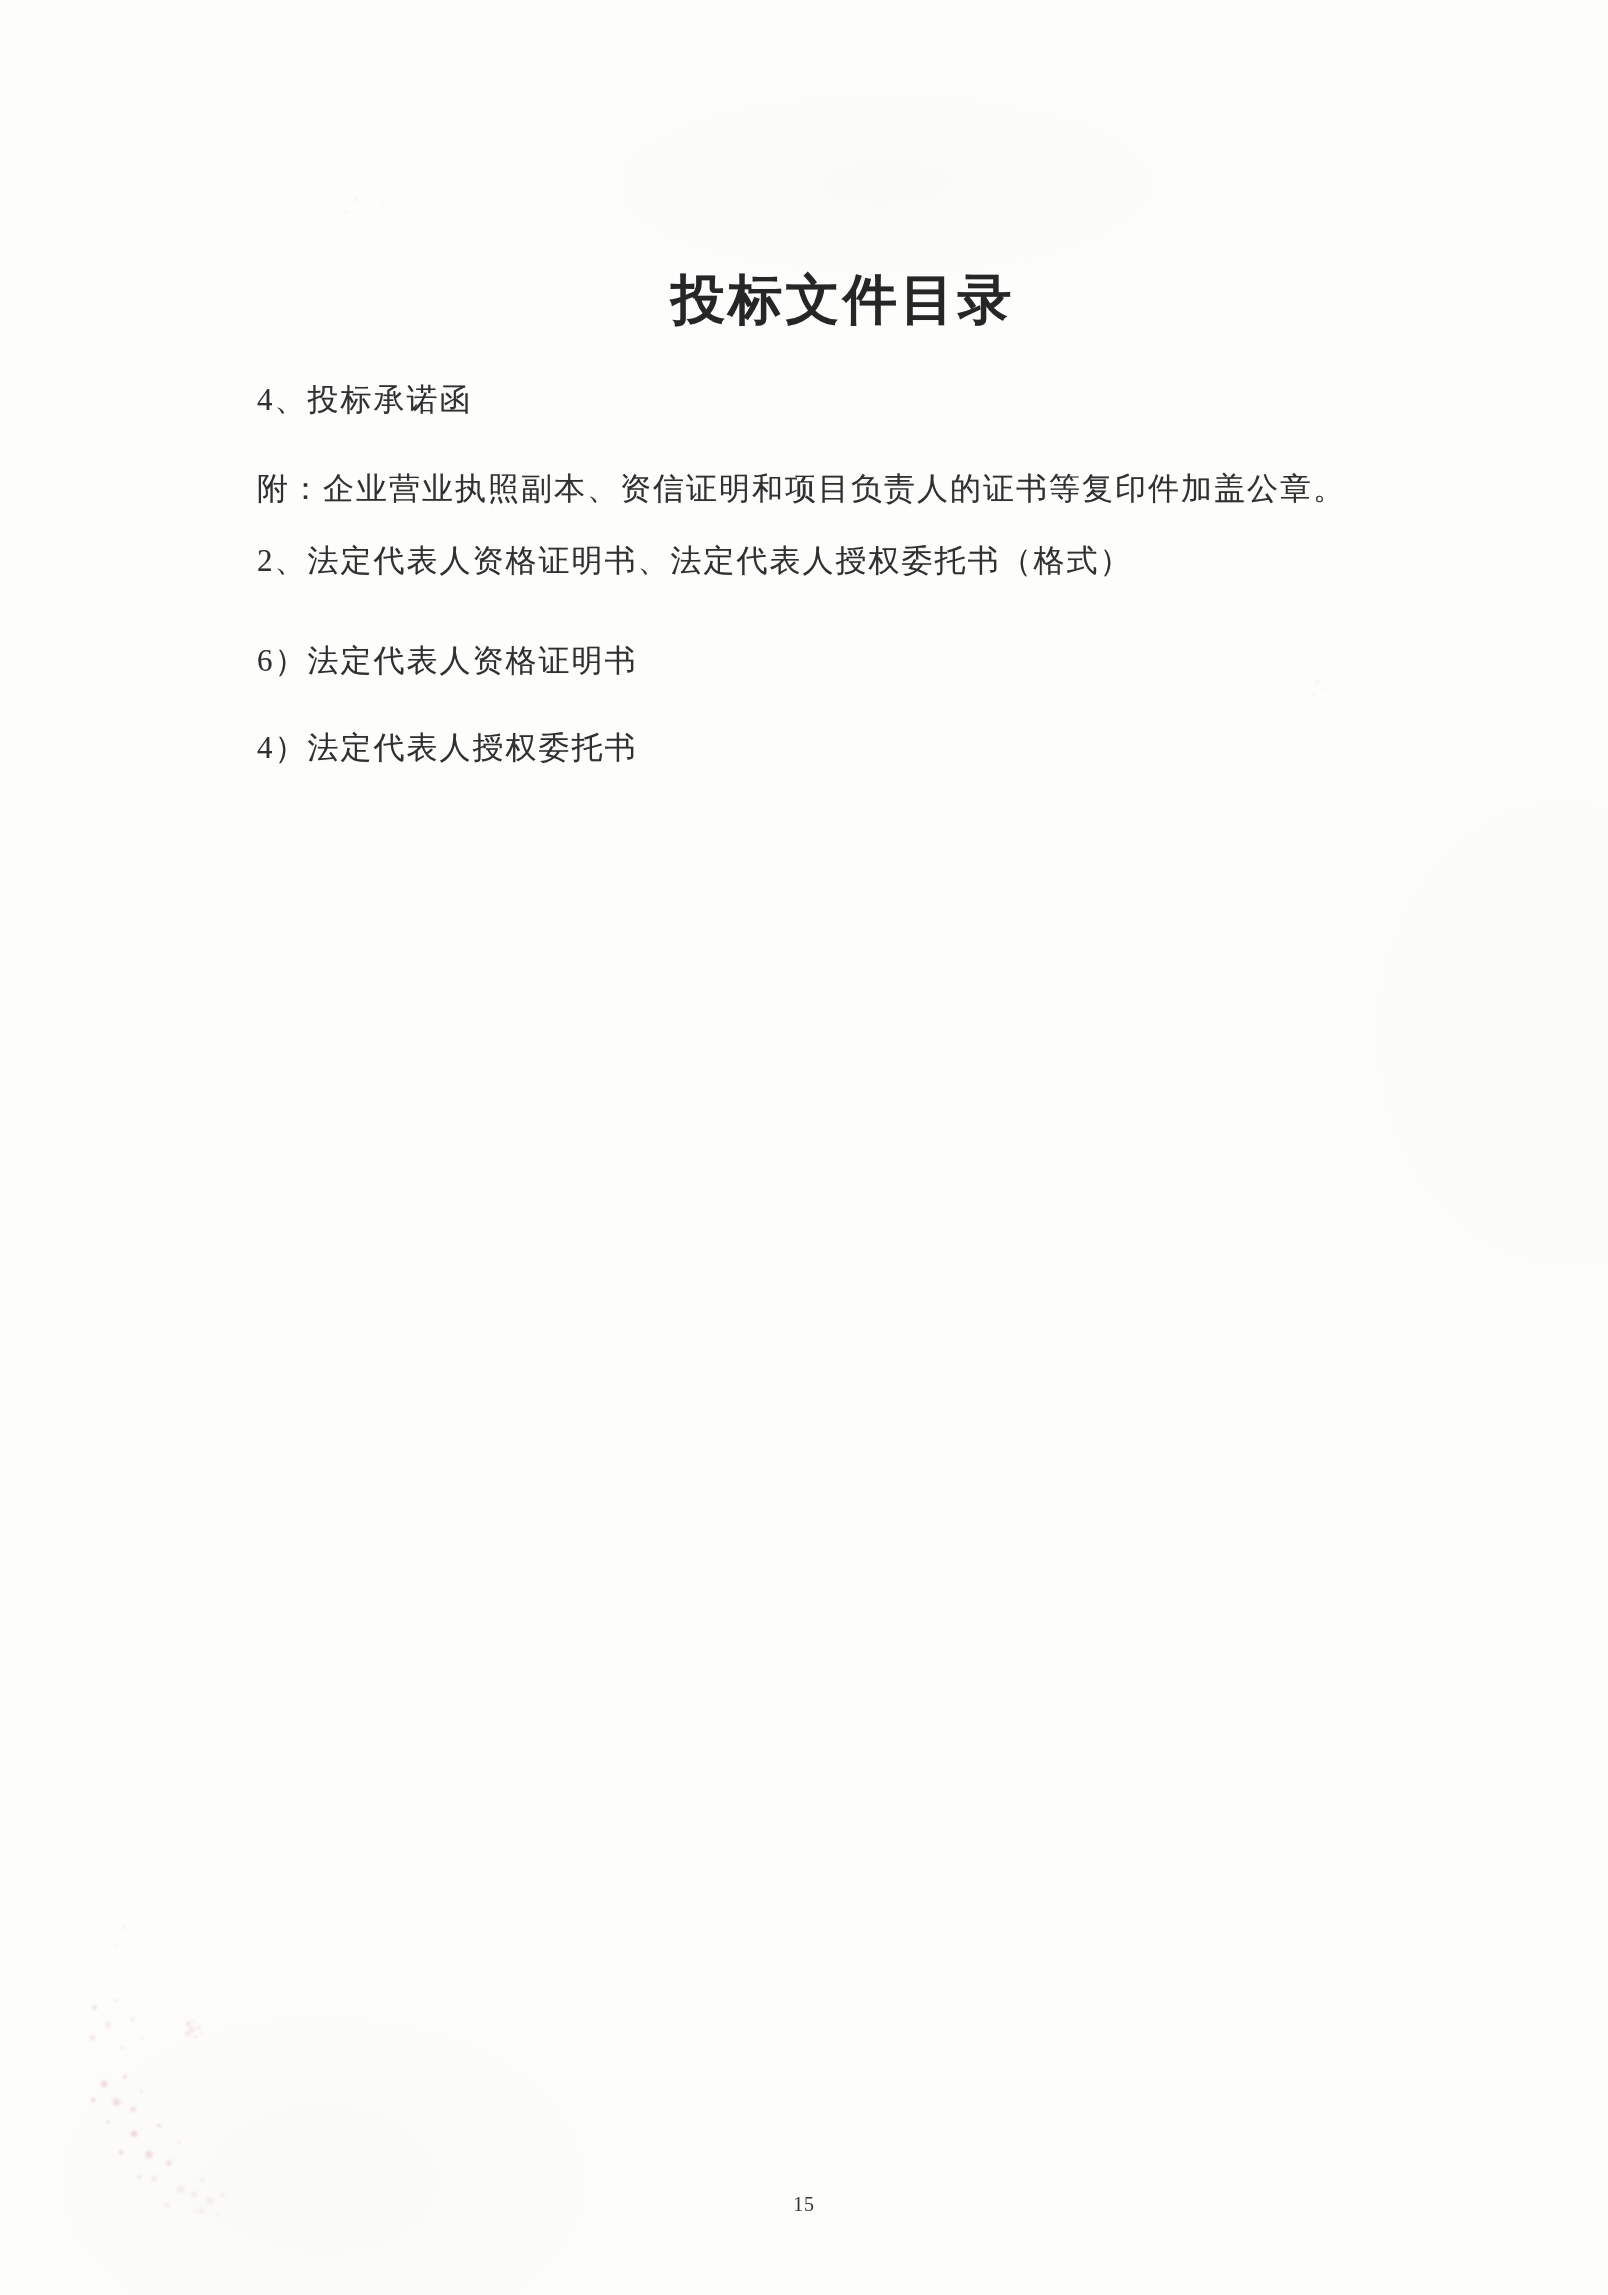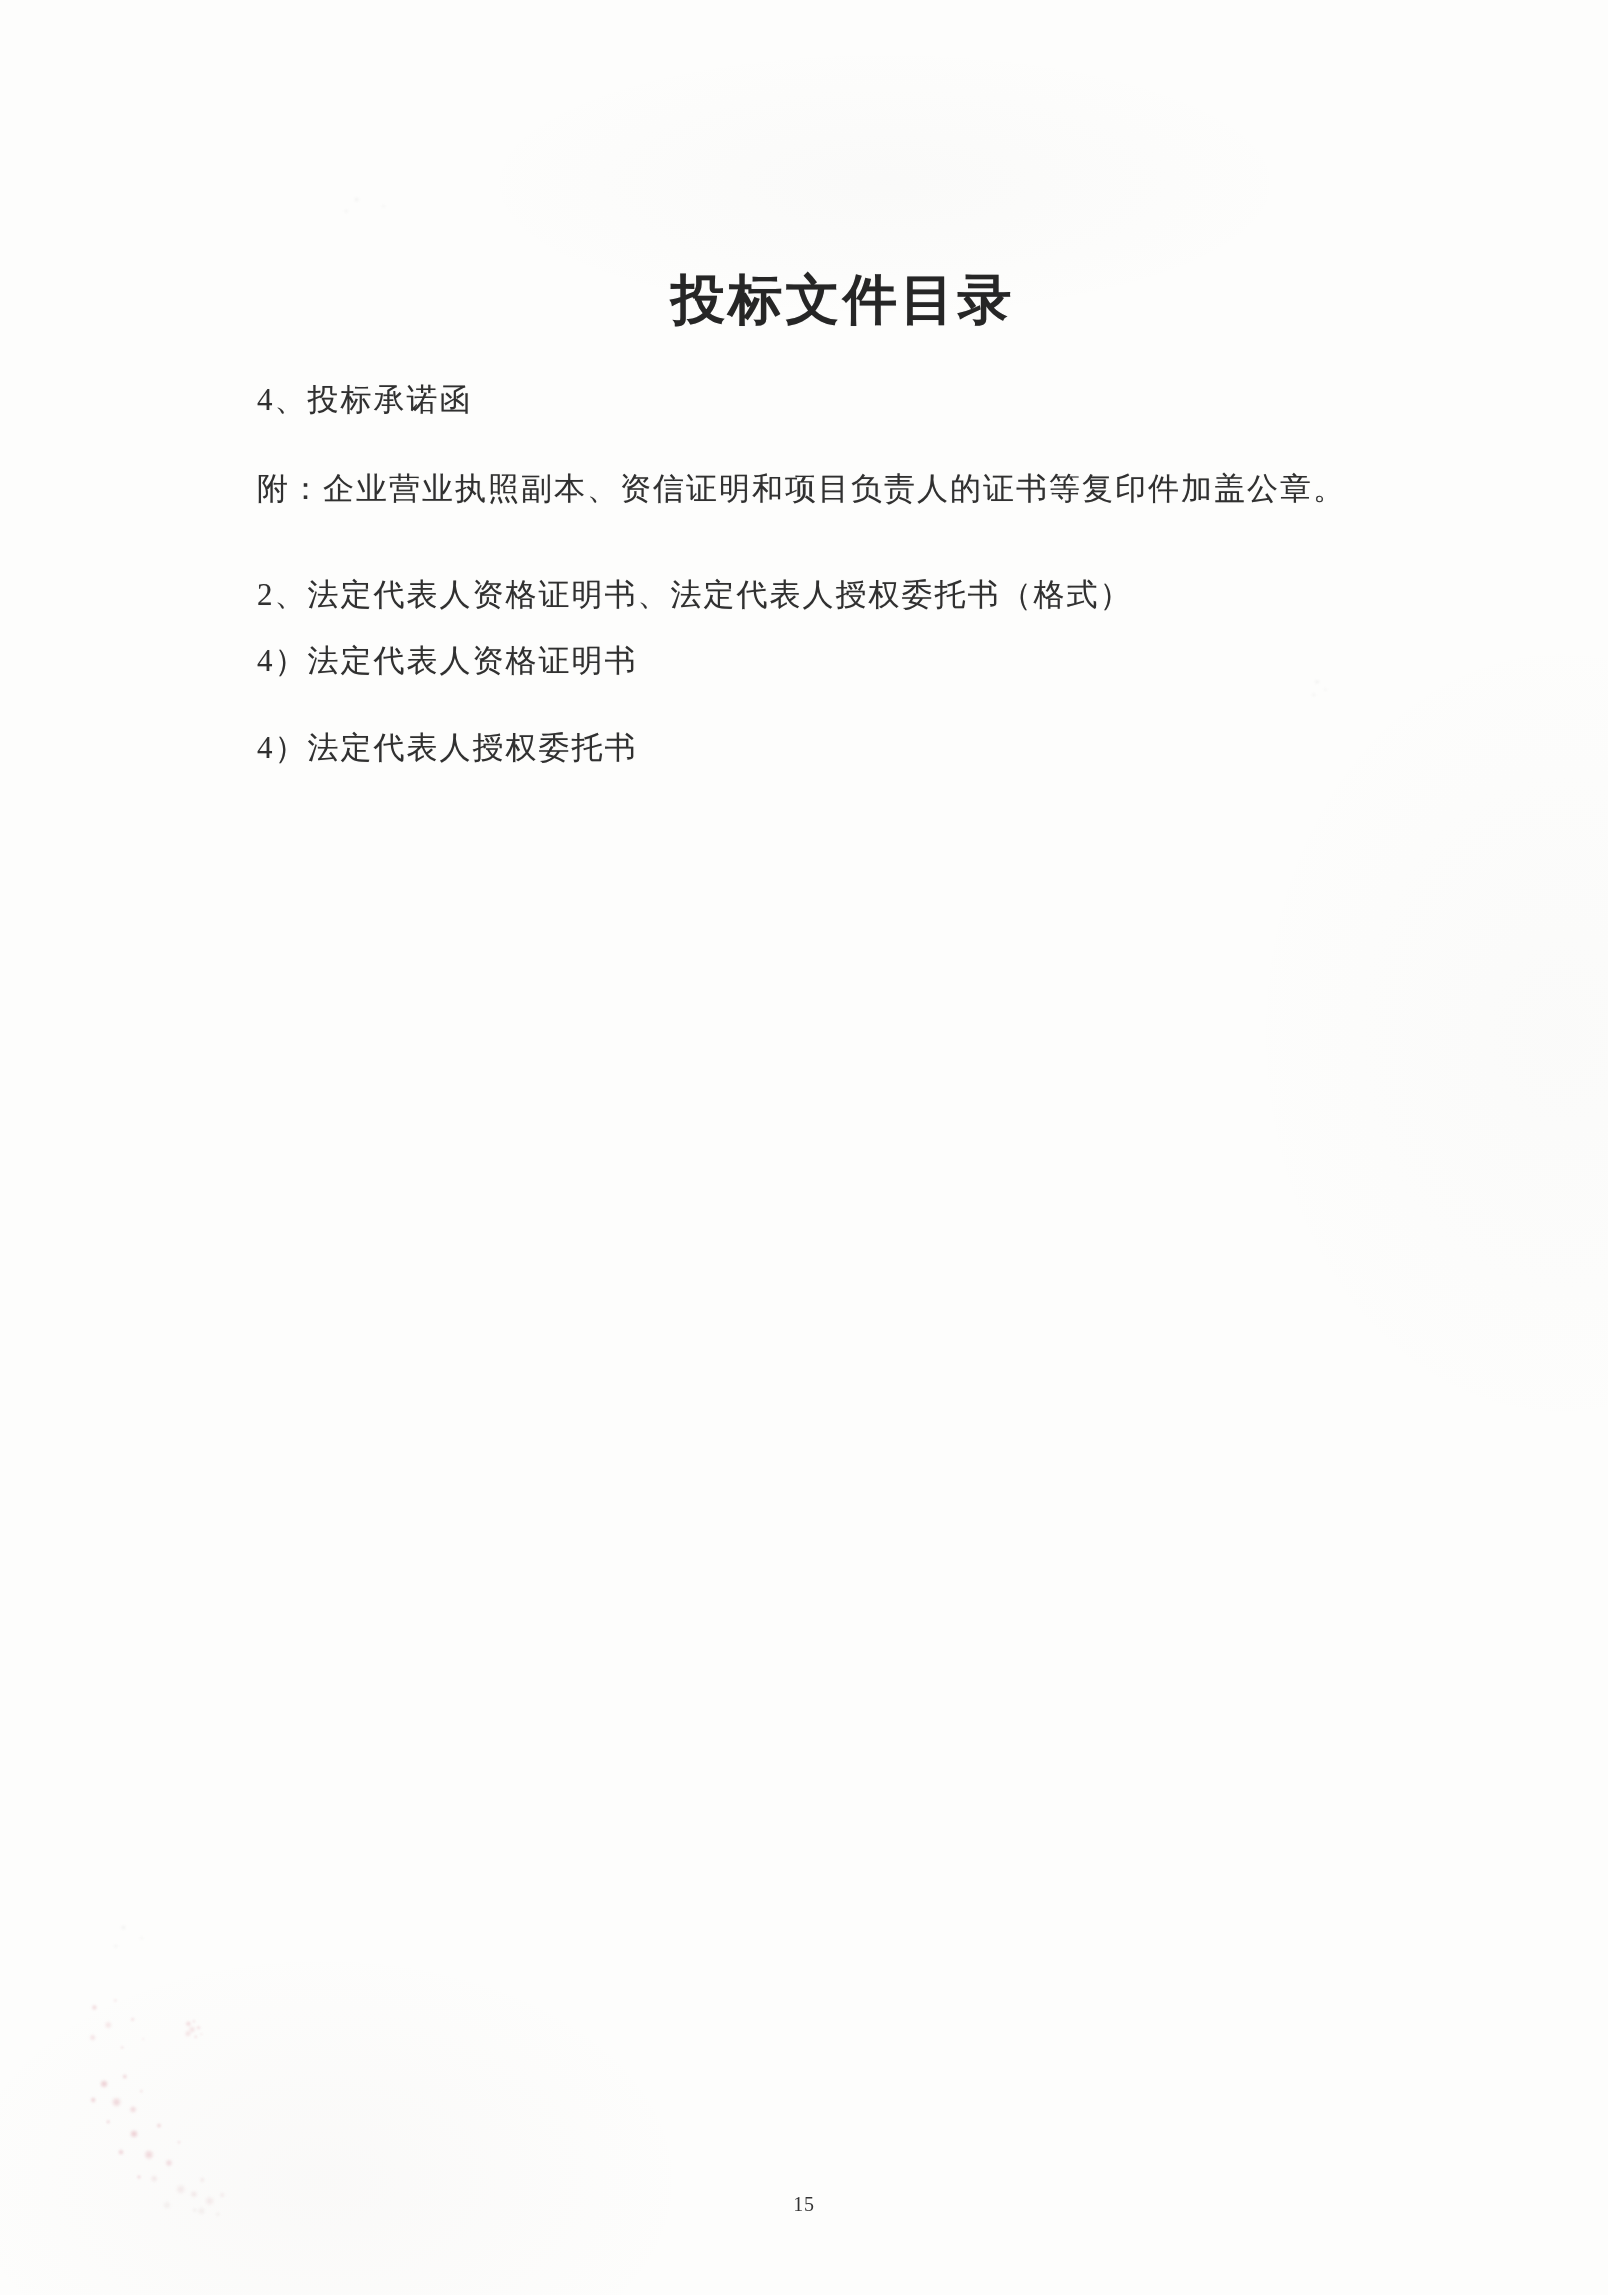--- a/index.html
+++ b/index.html
@@ -44,21 +44,21 @@
     position: absolute;
     left: 257px;
     font-size: 31px;
     letter-spacing: 2px;
     white-space: nowrap;
     color: #303030;
     text-shadow: 0 0 0.7px rgba(45,45,45,0.3);
   }
   .line-0 { top: 379px; }
   .line-1 { top: 468px; }
-  .line-2 { top: 574px; }
+  .line-2 { top: 540px; }
   .line-3 { top: 640px; }
   .line-4 { top: 727px; }
 
   .page-number {
     position: absolute;
     left: 804px;
     top: 2193px;
     transform: translateX(-50%);
     font-size: 20px;
     letter-spacing: 0.7px;
@@ -121,21 +121,21 @@
 <div class="page">
 
   <h1 class="doc-title">投标文件目录</h1>
 
   <div class="toc-line line-0">4、投标承诺函</div>
 
   <div class="toc-line line-1">附：企业营业执照副本、资信证明和项目负责人的证书等复印件加盖公章。</div>
 
   <div class="toc-line line-2">2、法定代表人资格证明书、法定代表人授权委托书（格式）</div>
 
-  <div class="toc-line line-3">4）法定代表人资格证明书</div>
+  <div class="toc-line line-3">6）法定代表人资格证明书</div>
 
   <div class="toc-line line-4">4）法定代表人授权委托书</div>
 
   <div class="page-number">15</div>
 
   <div class="stain stain-gray   s1"></div>
   <div class="stain stain-dots-a s2"></div>
   <div class="stain stain-dots-b s3"></div>
   <div class="stain stain-dots-b s4"></div>
   <div class="stain stain-dots-c s5"></div>

